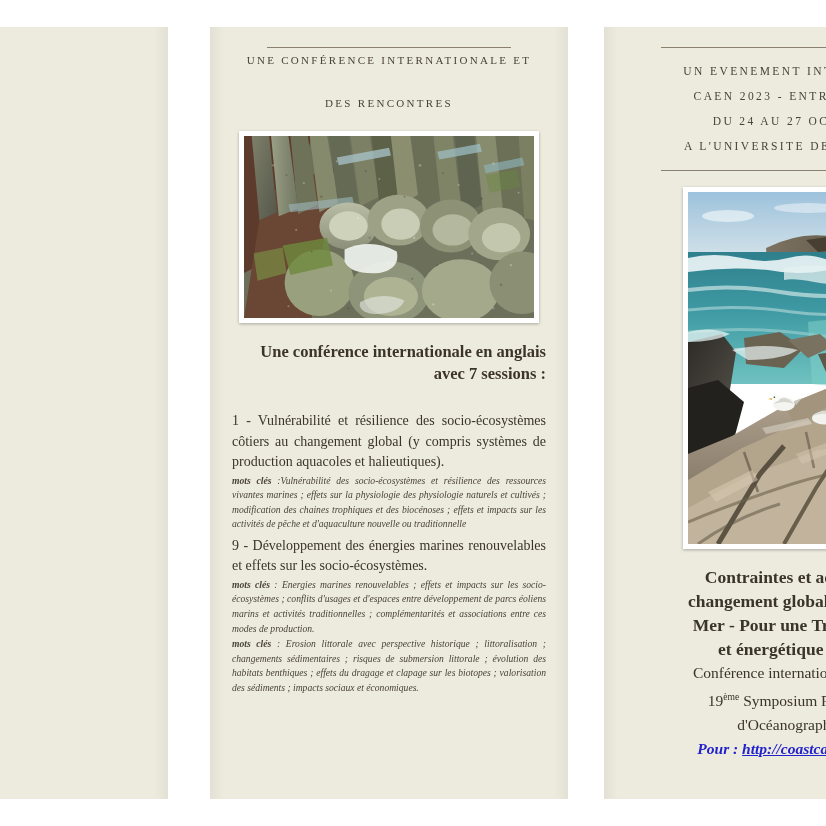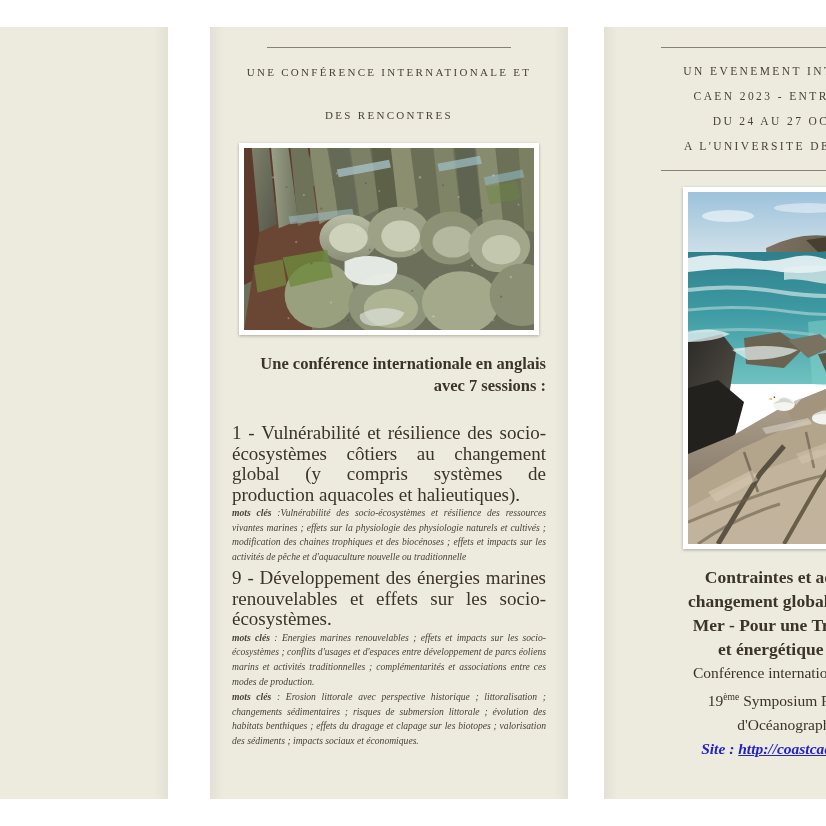--- a/index.html
+++ b/index.html
@@ -50,41 +50,41 @@
     background: #8a8070;
     margin: 0 auto;
     width: 78%;
   }
   .caps-head {
     text-align: center;
     font-size: 11.5px;
     letter-spacing: 2.6px;
     color: #4a4338;
     line-height: 23px;
-    margin-top: 13px;
+    margin-top: 1px;
     white-space: nowrap;
     font-family: "Liberation Serif", "DejaVu Serif", serif;
   }
   .photo-frame {
     background: #ffffff;
     padding: 5px;
     box-shadow: 0 1px 3px rgba(0,0,0,.28);
     box-sizing: border-box;
   }
   .photo { width: 100%; height: 100%; display: block; }
 
   .sec-title {
     text-align: right;
     font-weight: bold;
     font-size: 16.5px;
     color: #3b342a;
     line-height: 22px;
   }
   .sess {
-    font-size: 19px;
+    font-size: 14px;
     color: #3b342a;
     line-height: 20.5px;
     text-align: justify;
     margin-top: 2px;
   }
   .kw {
     font-size: 9.6px;
     font-style: italic;
     color: #4a4338;
     line-height: 14.6px;
@@ -455,21 +455,21 @@
         <div class="big-title">changement global à l'inte</div>
         <div class="big-title">Mer  - Pour une Transitio</div>
         <div class="big-title">et énergétique par</div>
 
         <div class="sub-title">Conférence internationale d'O</div>
         <div class="sub-title">
           <span>19</span><sup>ème</sup><span> Symposium Franco</span>
         </div>
         <div class="sub-title">d'Océanographi</div>
         <div class="sub-title" style="font-weight:bold;font-style:italic;">
-          <span style="color:#2222cc;">Site : </span><a class="link" style="font-style:italic;" href="#">http://coastcaen2023</a>
+          <span style="color:#2222cc;">Pour : </span><a class="link" style="font-style:italic;" href="#">http://coastcaen2023</a>
         </div>
 
         <div style="height:48px"></div>
 
       </div>
     </div>
   </div>
 
 </div>
 

